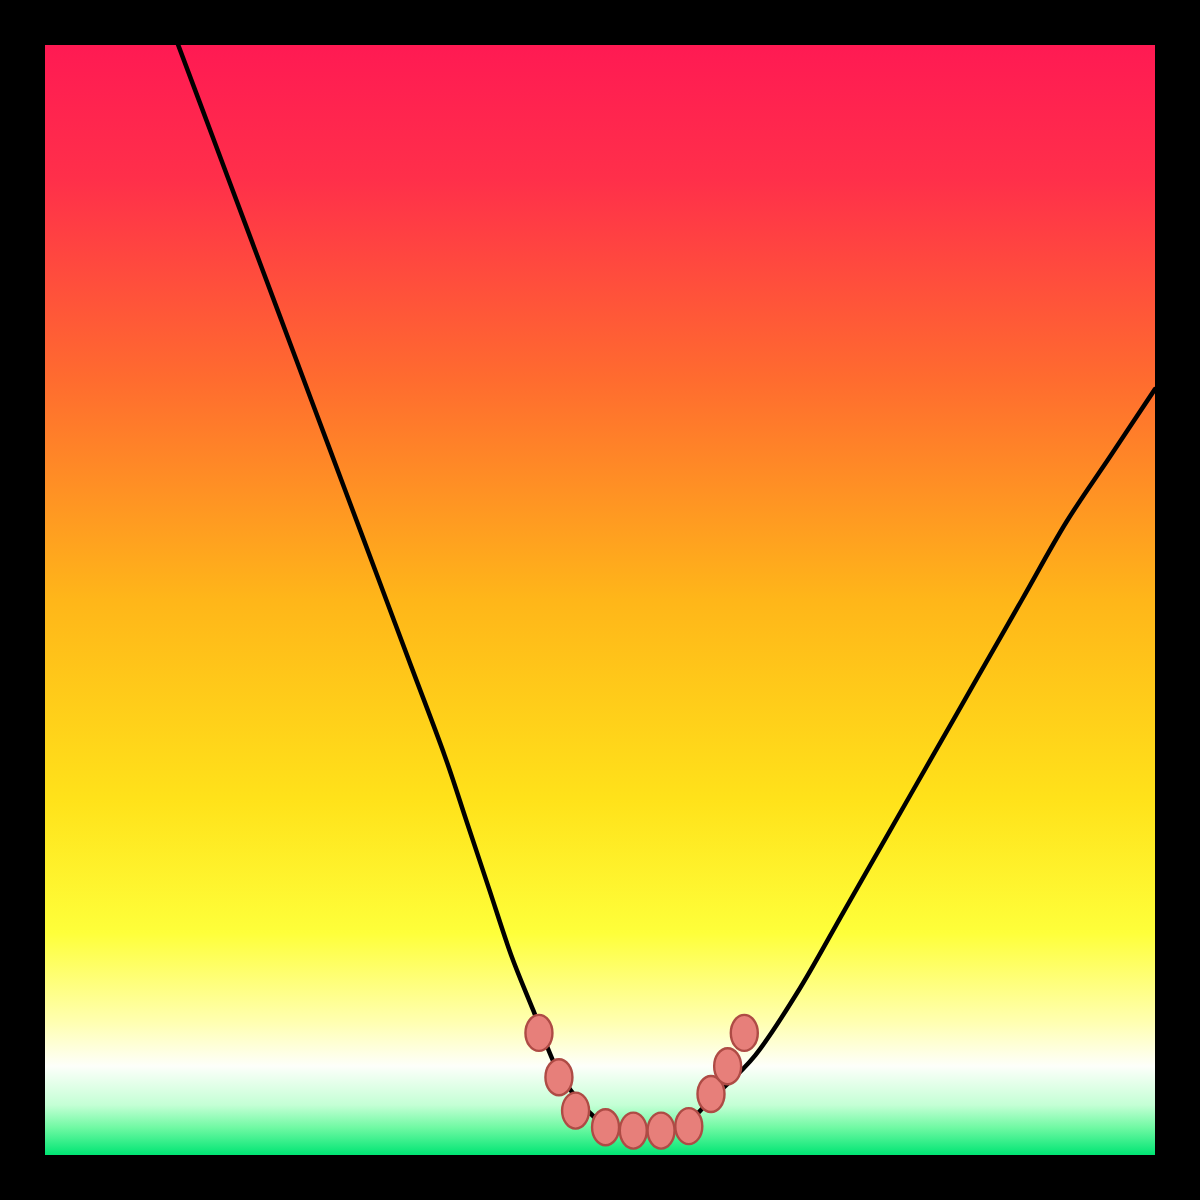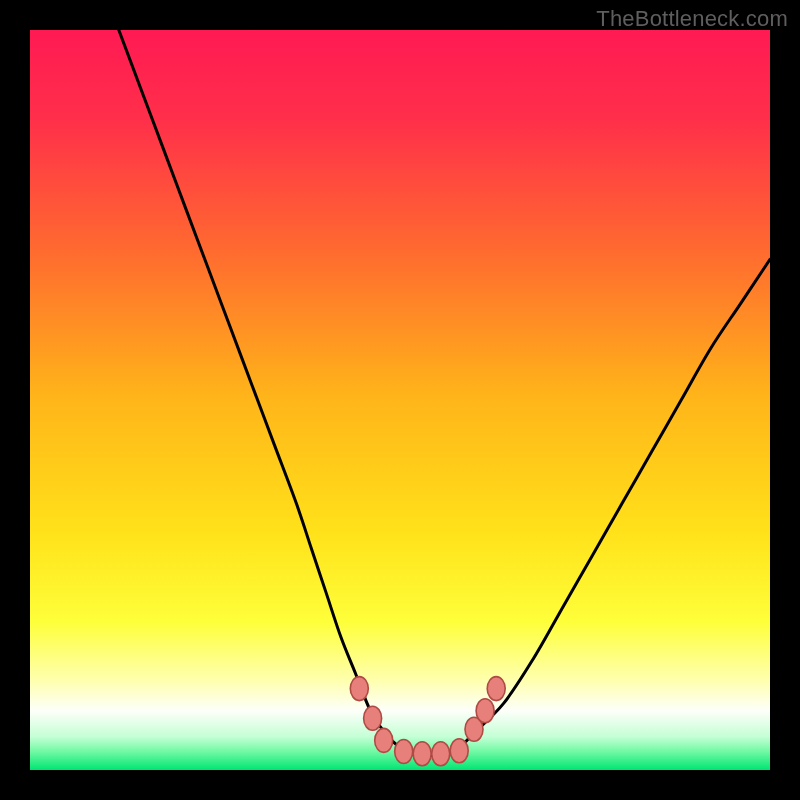--- a/index.html
+++ b/index.html
@@ -71,14 +71,13 @@
           <ellipse cx="392.20" cy="723.72" rx="9" ry="12" fill="#e77f7a" stroke="#ae4b45" stroke-width="1.6"></ellipse>
           <ellipse cx="410.70" cy="723.72" rx="9" ry="12" fill="#e77f7a" stroke="#ae4b45" stroke-width="1.6"></ellipse>
           <ellipse cx="429.20" cy="720.76" rx="9" ry="12" fill="#e77f7a" stroke="#ae4b45" stroke-width="1.6"></ellipse>
           <ellipse cx="444.00" cy="699.30" rx="9" ry="12" fill="#e77f7a" stroke="#ae4b45" stroke-width="1.6"></ellipse>
           <ellipse cx="455.10" cy="680.80" rx="9" ry="12" fill="#e77f7a" stroke="#ae4b45" stroke-width="1.6"></ellipse>
           <ellipse cx="466.20" cy="658.60" rx="9" ry="12" fill="#e77f7a" stroke="#ae4b45" stroke-width="1.6"></ellipse>
         </g>
     </svg>
   </div>
 
-  <div class="attribution">TheBottleneck.com</div>
 </div>
 
 </body></html>

